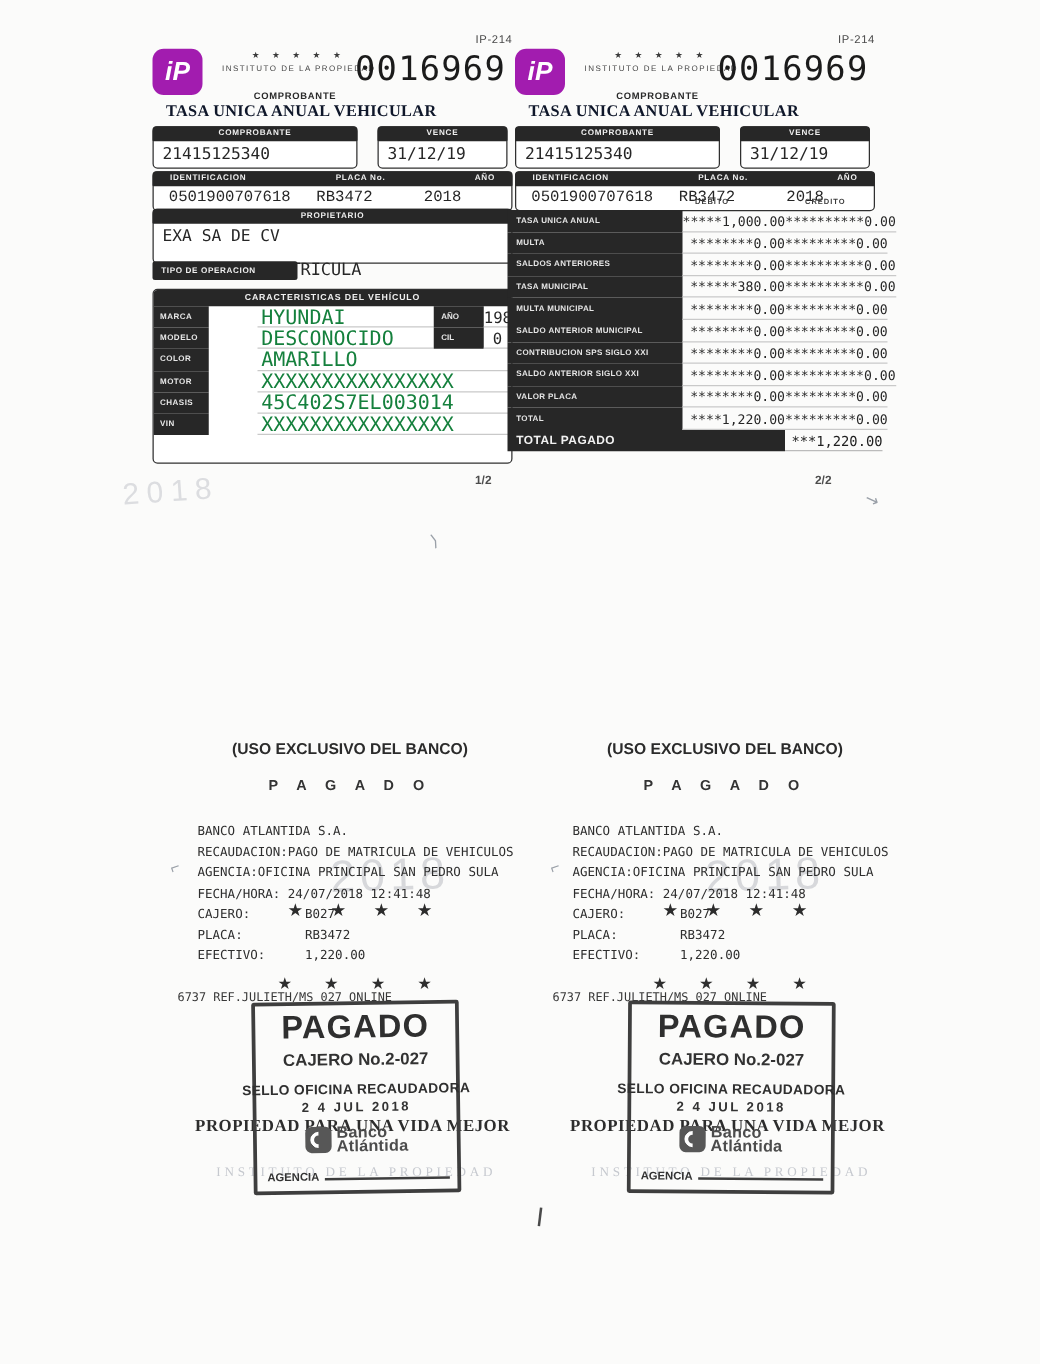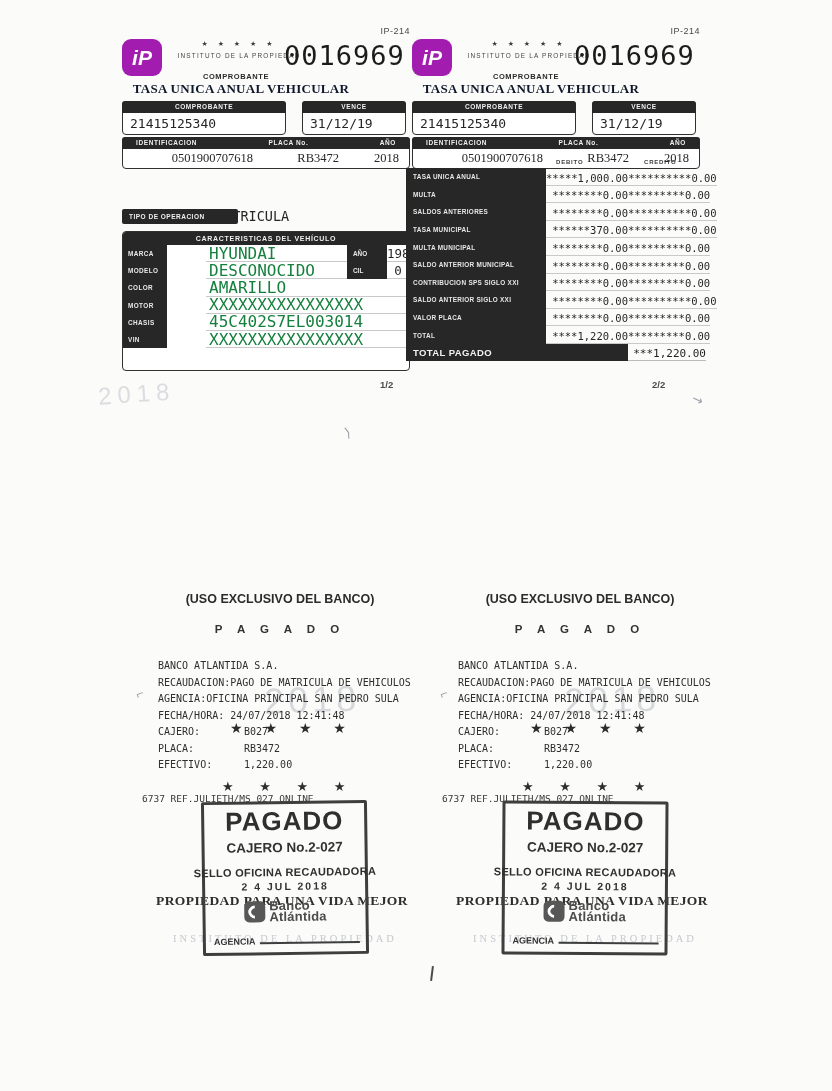--- a/index.html
+++ b/index.html
@@ -20,21 +20,21 @@
            font-weight:bold;font-size:13px;letter-spacing:.3px;color:#0f172a;}
   .fbox{position:absolute;border:1.5px solid #303030;border-radius:4px;background:#fff;}
   .fbar{position:absolute;top:-1px;left:-1px;right:-1px;height:12px;background:#272727;border-radius:3px 3px 1px 1px;
         color:#efefef;font-size:6.5px;font-weight:bold;letter-spacing:.6px;text-align:center;line-height:12px;}
   .fval{position:absolute;top:14px;left:7px;font-family:"DejaVu Sans Mono",monospace;font-size:13px;color:#262626;}
   .b-compro{top:76px;left:6px;width:162px;height:32px;}
   .b-vence{top:76px;left:186px;width:102px;height:32px;}
   .b-ident{top:112px;left:6px;width:286px;height:30px;}
   .fbar3{display:flex;justify-content:space-between;padding:0 14px;}
   .fbar3 span{flex:0 0 auto;}
-  .fval3{position:absolute;top:13px;left:0;right:0;display:flex;font-family:Liberation Serif, serif;font-size:12.5px;color:#262626;text-align:right;}
+  .fval3{position:absolute;top:13px;left:0;right:0;display:flex;font-family:Liberation Mono, monospace;font-size:12.5px;color:#262626;}
   .fval3 span:nth-child(1){margin-left:12px;width:118px;}
   .fval3 span:nth-child(2){width:86px;}
   .fval3 span:nth-child(3){width:60px;}
   .b-prop{top:142px;left:6px;width:286px;height:42px;}
   .tipo-lab{position:absolute;top:184px;left:6px;width:116px;height:15px;background:#272727;color:#efefef;
             font-size:6.5px;font-weight:bold;letter-spacing:.5px;line-height:15px;padding-left:7px;z-index:2;box-sizing:border-box;border-radius:2px;}
   .tipo-val{position:absolute;top:183px;left:100px;font-family:"DejaVu Sans Mono",monospace;font-size:13.5px;color:#262626;z-index:1;}
   
   .vbox{position:absolute;top:206px;left:6px;width:286px;height:138px;border:1.5px solid #303030;border-radius:4px;background:#fff;}
   .vhead{height:13px;background:#272727;border-radius:3px 3px 0 0;color:#efefef;font-size:7px;font-weight:bold;
@@ -132,20 +132,24 @@
         <span>IDENTIFICACION</span>
         <span>PLACA No.</span>
         <span>AÑO</span>
       </div>
       <div class="fval3">
         <span>0501900707618</span>
         <span>RB3472</span>
         <span>2018</span>
       </div>
     </div>
+    <div class="fbox b-prop">
+      <div class="fbar">PROPIETARIO</div>
+      <div class="fval">EXA SA DE CV</div>
+    </div>
     <div class="tipo-lab">TIPO DE OPERACION</div>
     <div class="tipo-val">MATRICULA</div>
 
     <div class="vbox">
       <div class="vhead">CARACTERISTICAS DEL VEHÍCULO</div>
       <div class="v-row">
         <div class="v-lab">MARCA</div>
         <div class="v-val short">HYUNDAI</div>
         <div class="v-slab">AÑO</div>
         <div class="v-sval">1984</div>
@@ -219,21 +223,21 @@
         <div class="ch-deb">********0.00</div>
         <div class="ch-cred">*********0.00</div>
       </div>
       <div class="ch-row">
         <div class="ch-lab">SALDOS ANTERIORES</div>
         <div class="ch-deb">********0.00</div>
         <div class="ch-cred">**********0.00</div>
       </div>
       <div class="ch-row">
         <div class="ch-lab">TASA MUNICIPAL</div>
-        <div class="ch-deb">******370.00</div>
+        <div class="ch-deb">******380.00</div>
         <div class="ch-cred">**********0.00</div>
       </div>
       <div class="ch-row">
         <div class="ch-lab">MULTA MUNICIPAL</div>
         <div class="ch-deb">********0.00</div>
         <div class="ch-cred">*********0.00</div>
       </div>
       <div class="ch-row">
         <div class="ch-lab">SALDO ANTERIOR MUNICIPAL</div>
         <div class="ch-deb">********0.00</div>

